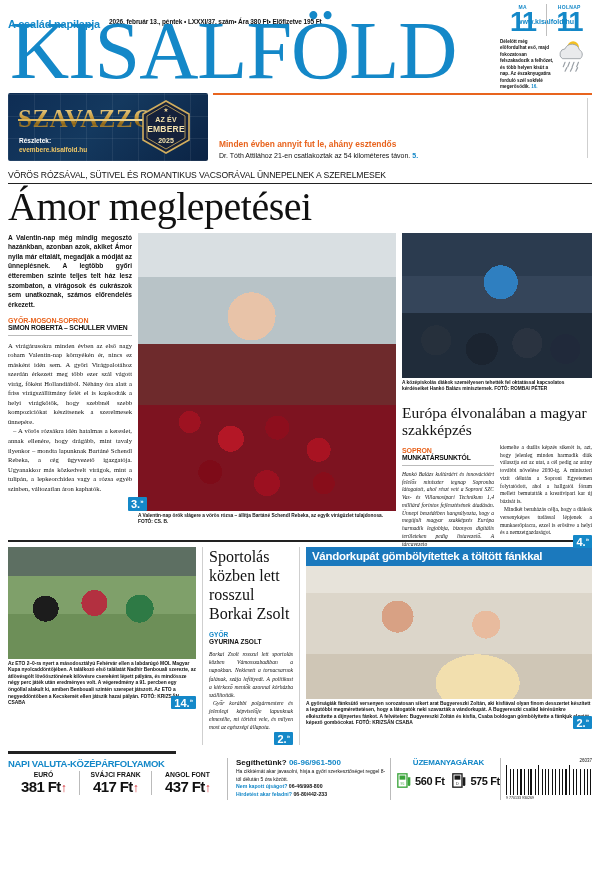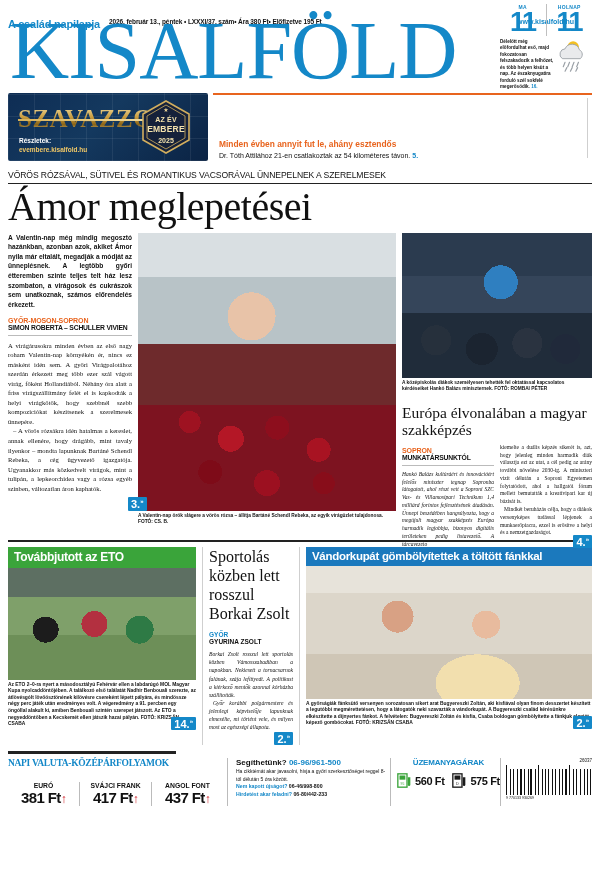--- a/index.html
+++ b/index.html
@@ -192,22 +192,22 @@
       radial-gradient(circle at 63% 44%, #e8bb9e 0 14px, transparent 14px),
       radial-gradient(ellipse at 60% 88%, #f2dfae 0 42px, transparent 42px),
       linear-gradient(180deg,#e7e3da 0 20%, #dcd6ca 20% 66%, #cfc6b6 66% 100%);
   }
   .fank-cap { font-size: 4.9px; line-height: 1.35; margin-top: 2px; position: relative; font-weight: bold; color:#111;}
 
   
   .rule-bold2 { border-top: 3px solid #222; width: 168px; margin-top: 6px; }
   .footer { display: flex; margin-top: 4px; align-items: stretch; }
   .fx-box { width: 215px; }
-  .fx-title { color: #1488c8; font-size: 9.5px; font-weight: bold; letter-spacing: -0.3px; font-family: Liberation Serif, serif; }
-  .fx-cols { display: flex; margin-top: 14px; justify-content: space-between; }
+  .fx-title { color: #1488c8; font-size: 9.5px; font-weight: bold; letter-spacing: -0.3px; }
+  .fx-cols { display: flex; margin-top: 2px; justify-content: space-between; }
   .fx-col { flex: 1; text-align: center; }
   .fx-col + .fx-col { border-left: 1px solid #bbb; }
   .fx-lab { font-size: 6.8px; font-weight: bold; color: #111; }
   .fx-val { font-size: 15px; font-weight: bold; color: #111; letter-spacing: -0.6px; }
   .fx-val .ar { color: #cf2027; font-weight: normal; font-size: 12px; }
 
   .help-box { flex: 1; padding-left: 8px; border-left: 1px solid #bbb; margin-left: 4px; }
   .help-t1 { font-size: 8px; font-weight: bold; color: #111; }
   .help-t1 .ph { color: #1488c8; }
   .help-t2 { font-size: 5px; line-height: 1.45; margin-top: 1px; color: #111; }
@@ -367,21 +367,20 @@
         <div class="pb-right">kisalfold.hu</div>
       </div>
     </div>
   </div>
 
   <div class="rule-bold"></div>
 
   <div class="bottomrow">
 
     <div class="eto-box">
-      <div class="eto-head">Továbbjutott az ETO</div>
       <div class="eto-photo"></div>
       <div class="eto-cap">
         <span>Az ETO 2–0-ra nyert a másodosztályú Fehérvár ellen a labdarúgó MOL Magyar Kupa nyolcaddöntőjében. A találkozó első találatát Nadhir Benbouali szerezte, az átlövésgólt lövőösztönének kilövésre csereként lépett pályára, és mindössze négy perc játék után eredményes volt. A végeredmény a 91. percben egy öngóllal alakult ki, amiben Benbouali szintén szerepet játszott. Az ETO a negyeddöntőben a Kecskemét ellen játszik hazai pályán. FOTÓ: KRIZSÁN CSABA</span>
         <span class="pgbadge" style="position:absolute; right:0; bottom:-2px;">
           <span>14.</span><sup>»</sup>
         </span>
       </div>
     </div>
 
     <div class="sport-box">

